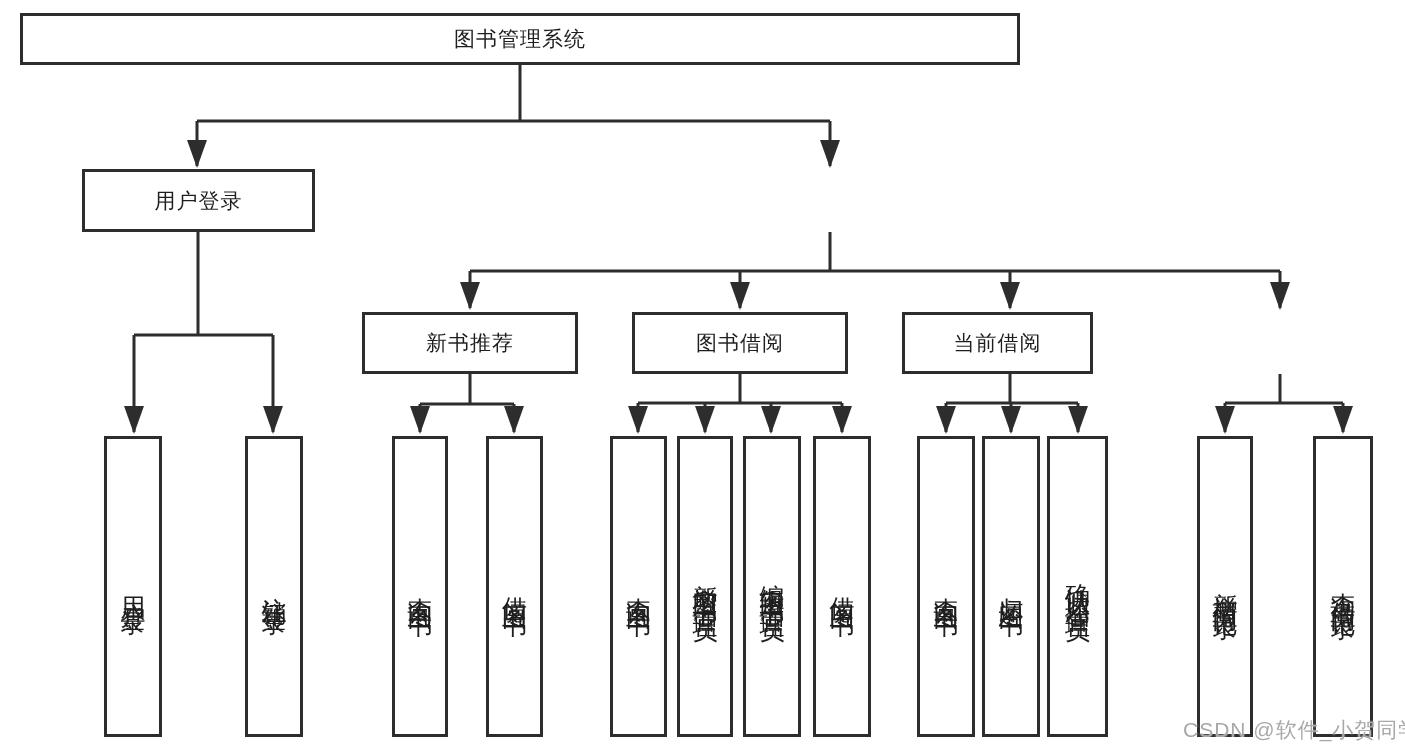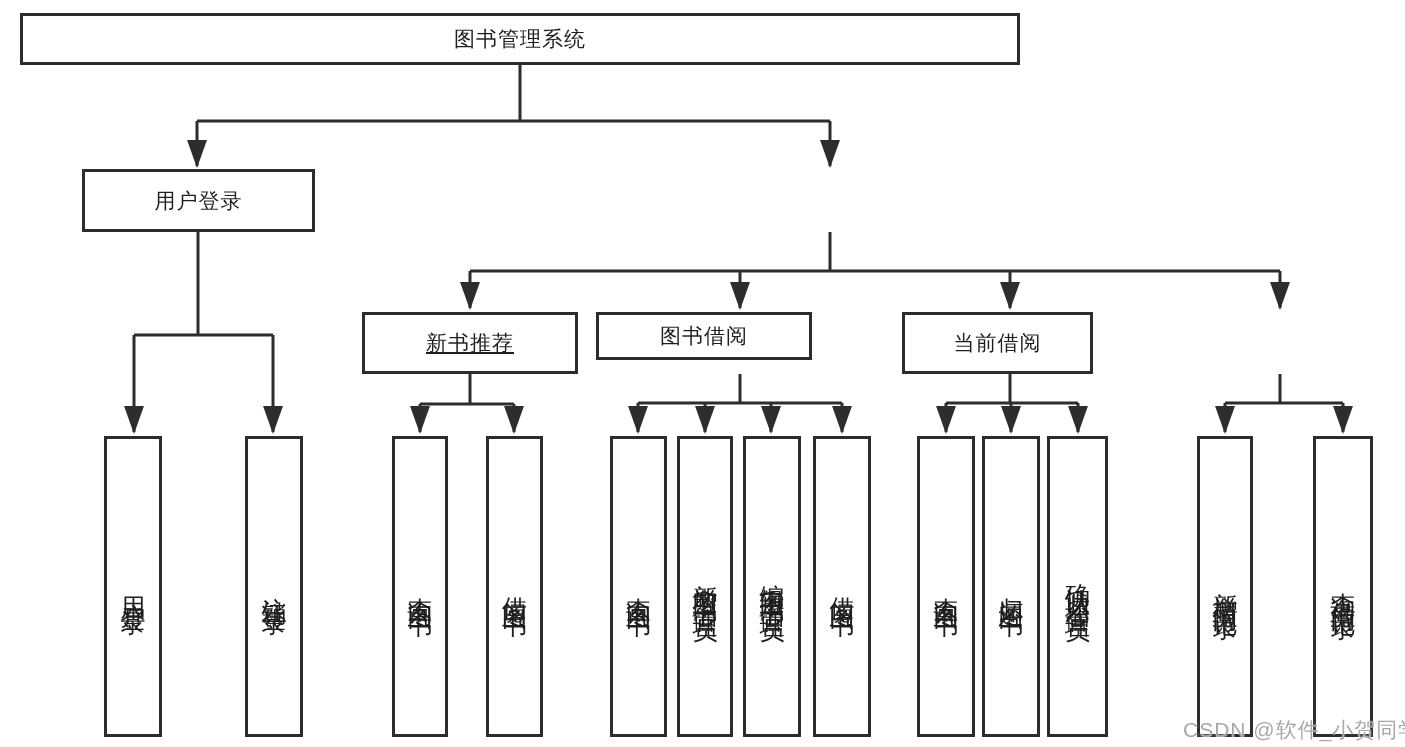--- a/index.html
+++ b/index.html
@@ -92,22 +92,22 @@
       <path d="M1280 374 V403 M1225 403 H1343"></path>
       <line x1="1225" y1="403" x2="1225" y2="432" marker-end="url(#ah)"></line>
       <line x1="1343" y1="403" x2="1343" y2="432" marker-end="url(#ah)"></line>
     </g>
   </svg>
 
   <div class="node" style="left:20px;top:13px;width:1000px;height:52px;">图书管理系统</div>
 
   <div class="node" style="left:82px;top:169px;width:233px;height:63px;">用户登录</div>
 
-  <div class="node" style="left:362px;top:312px;width:216px;height:62px;text-decoration:underline;">新书推荐</div>
-  <div class="node" style="left:596px;top:312px;width:216px;height:48px;">图书借阅</div>
+  <div class="node" style="left:362px;top:312px;width:216px;height:62px;">新书推荐</div>
+  <div class="node" style="left:632px;top:312px;width:216px;height:62px;">图书借阅</div>
   <div class="node" style="left:902px;top:312px;width:191px;height:62px;">当前借阅</div>
 
   <div class="node leaf" style="left:104px;top:436px;width:58px;height:301px;">用户登录</div>
   <div class="node leaf" style="left:245px;top:436px;width:58px;height:301px;">注销登录</div>
 
   <div class="node leaf" style="left:392px;top:436px;width:56px;height:301px;">查询图书</div>
   <div class="node leaf" style="left:486px;top:436px;width:57px;height:301px;">借阅图书</div>
 
   <div class="node leaf" style="left:610px;top:436px;width:57px;height:301px;">查询图书</div>
   <div class="node leaf" style="left:677px;top:436px;width:56px;height:301px;">新增图书（管理员）</div>

